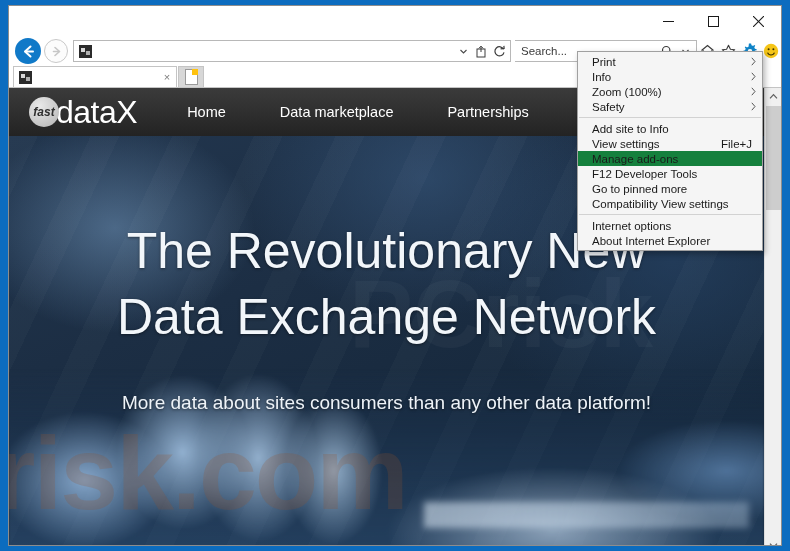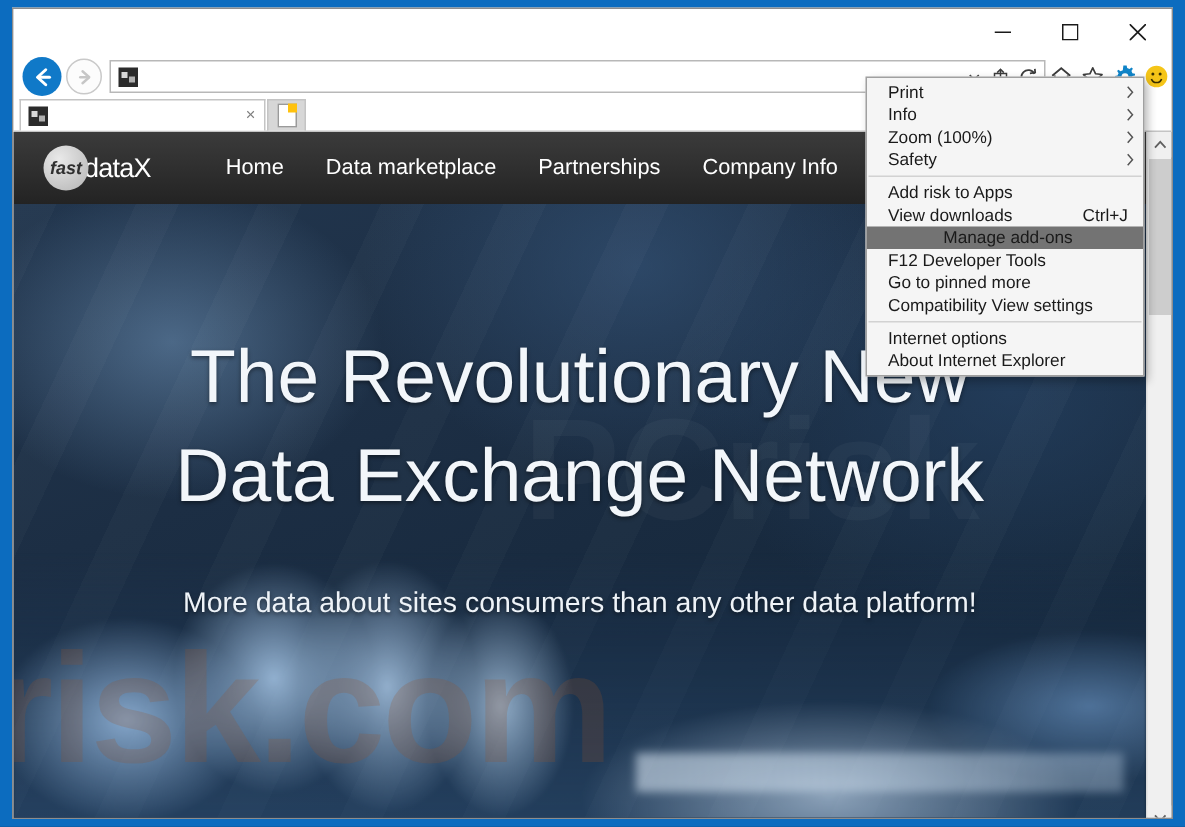--- a/index.html
+++ b/index.html
@@ -183,26 +183,26 @@
   #logo-mark {
     width: 30px; height: 30px; border-radius: 50%;
     background: radial-gradient(circle at 35% 30%, #e9e9e9, #b4b4b4);
     display:flex;align-items:center;justify-content:center;
     font-style: italic; font-weight: bold;
     font-size: 12px; color:#303030;
     margin-right: -3px;
     z-index:2;
   }
   #logo-text {
-    font-size: 18px; color:#fff; font-weight: 400; letter-spacing: -0.5px;
+    font-size: 32px; color:#fff; font-weight: 400; letter-spacing: -0.5px;
   }
   #sitenav {
     display:flex; align-items:center;
     margin-left: 50px;
-    gap: 28px;
+    gap: 54px;
   }
   .navlink {
     font-size: 14.5px; color:#ffffff; white-space:nowrap;
   }
 
   
   #hero {
     position: relative;
     height: 418px;
     overflow: hidden;
@@ -332,21 +332,21 @@
     padding-left: 14px;
     padding-right: 10px;
     white-space: nowrap;
   }
   .mi .lbl { flex: 1 1 auto; }
   .mi .accel { color:#1a1a1a; margin-left: 10px; }
   .mi .arrow {
     position:absolute; right: 6px; top:0; height:15px;
     display:flex; align-items:center; color:#555; font-size: 9px;
   }
-  .mi.selected { background: #737373; text-align: center; }
+  .mi.selected { background: #15803d; }
   .msep {
     height: 1px;
     background: #d2d2d2;
     margin: 3px 1px;
   }
 </style>
 </head>
 <body>
 
 <div id="desktop">
@@ -402,20 +402,34 @@
           </svg>
         </span>
         <span class="abicon">
           <svg width="13" height="13" viewBox="0 0 13 13">
             <path d="M10.6 4.2 A4.6 4.6 0 1 0 11 7.4" fill="none" stroke="#3c3c3c" stroke-width="1.2"></path>
             <path d="M7.6 3.9 L11.1 3.4 L10.9 0.9" fill="none" stroke="#3c3c3c" stroke-width="1.2"></path>
           </svg>
         </span>
       </div>
 
+      <div id="searchbox">
+        <span class="ph">Search...</span>
+        <span class="abicon">
+          <svg width="13" height="13" viewBox="0 0 13 13">
+            <circle cx="5.2" cy="5.2" r="3.7" fill="none" stroke="#3c3c3c" stroke-width="1.2"></circle>
+            <line x1="8" y1="8" x2="12" y2="12" stroke="#3c3c3c" stroke-width="1.3"></line>
+          </svg>
+        </span>
+        <span class="abicon">
+          <svg width="9" height="9" viewBox="0 0 9 9">
+              <path d="M1.5 3 L4.5 6 L7.5 3" fill="none" stroke="#4a4a4a" stroke-width="1.1"></path>
+            </svg>
+        </span>
+      </div>
 
       <span class="tbicon">
         <svg width="15" height="14" viewBox="0 0 15 14">
           <path d="M1.5 6.5 L7.5 1.5 L13.5 6.5" fill="none" stroke="#3c3c3c" stroke-width="1.2"></path>
           <path d="M3.2 6.3 L3.2 12 L11.8 12 L11.8 6.3" fill="none" stroke="#3c3c3c" stroke-width="1.2"></path>
         </svg>
       </span>
       <span class="tbicon">
         <svg width="15" height="14" viewBox="0 0 15 14">
           <path d="M7.5 1.2 L9.4 5.2 L13.7 5.7 L10.5 8.6 L11.4 12.8 L7.5 10.7 L3.6 12.8 L4.5 8.6 L1.3 5.7 L5.6 5.2 Z" fill="none" stroke="#3c3c3c" stroke-width="1.1" stroke-linejoin="round"></path>
@@ -523,25 +537,25 @@
       <div class="mi">
         <span class="lbl">Safety</span>
         <span class="arrow">
           <svg width="5" height="9" viewBox="0 0 5 9">
             <path d="M0.8 0.8 L4 4.5 L0.8 8.2" fill="none" stroke="#555" stroke-width="1"></path>
           </svg>
         </span>
       </div>
       <div class="msep"></div>
       <div class="mi">
-        <span class="lbl">Add risk to Apps</span>
-      </div>
-      <div class="mi">
-        <span class="lbl">View downloads</span>
-        <span class="accel">Ctrl+J</span>
+        <span class="lbl">Add site to Info</span>
+      </div>
+      <div class="mi">
+        <span class="lbl">View settings</span>
+        <span class="accel">File+J</span>
       </div>
       <div class="mi selected">
         <span class="lbl">Manage add-ons</span>
       </div>
       <div class="mi">
         <span class="lbl">F12 Developer Tools</span>
       </div>
       <div class="mi">
         <span class="lbl">Go to pinned more</span>
       </div>

